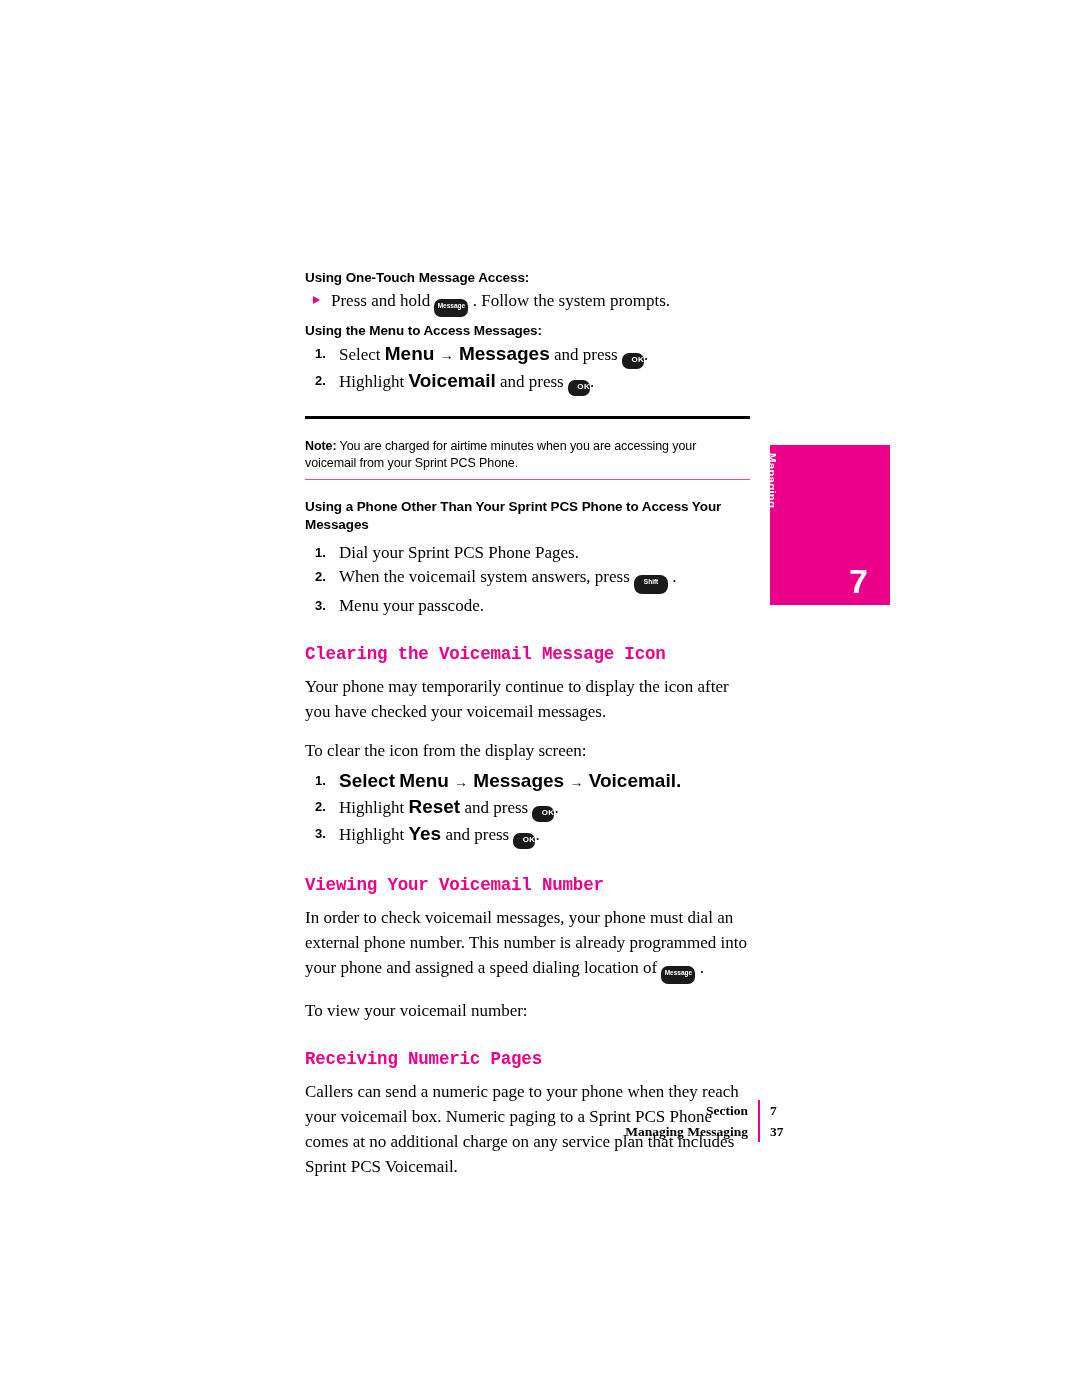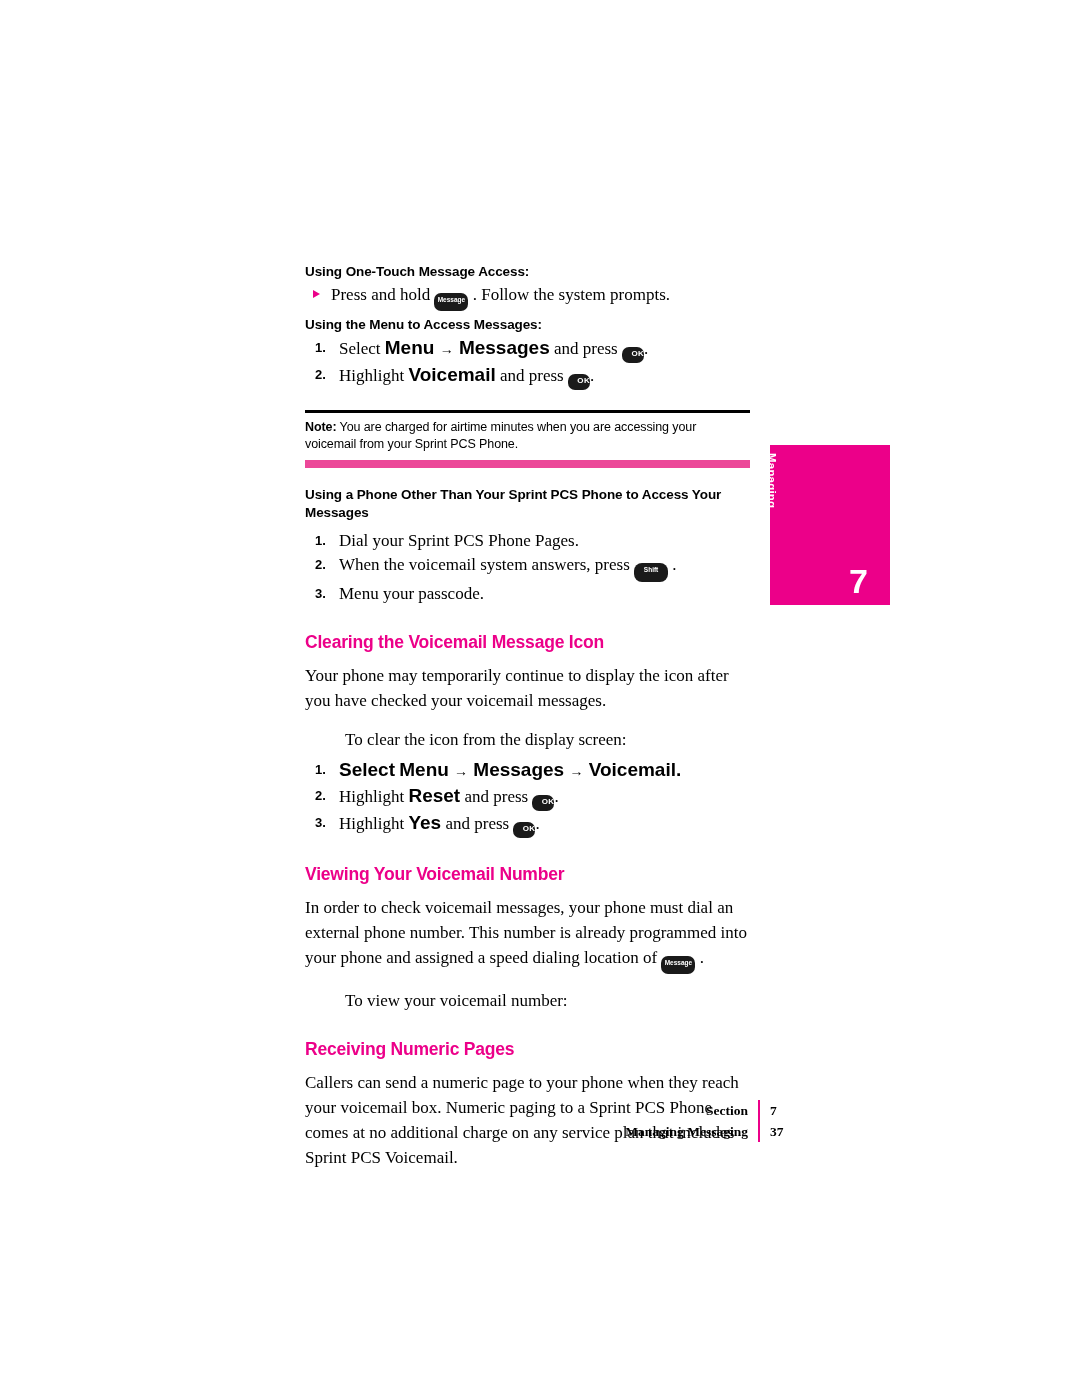--- a/index.html
+++ b/index.html
@@ -63,21 +63,21 @@
     left: 305px;
     top: 255px;
     width: 450px;
   }
 
   .subhead {
     font-family: "Liberation Sans", sans-serif;
     font-weight: bold;
     font-size: 13.5px;
     color: #000;
-    margin: 9px 0 4px 0;
+    margin: 15px 0 4px 0;
     letter-spacing: -0.1px;
   }
 
   .bullet-line {
     position: relative;
     padding-left: 26px;
     font-size: 17px;
     line-height: 23px;
     margin-bottom: 1px;
   }
@@ -153,52 +153,51 @@
     height: 15px;
     font-size: 6.5px;
     padding-top: 4px;
     border-radius: 8px;
   }
 
   
   .note {
     margin: 20px 0 18px 0;
     border-top: 3px solid #000;
-    border-bottom: 8px solid #ec4899;
-    padding: 6px 0 8px 0;
+    border-bottom: 1px solid #ec4899;
+    padding: 19px 0 8px 0;
     width: 445px;
   }
   .note p {
     margin: 0;
     font-family: "Liberation Sans", sans-serif;
     font-size: 12.5px;
     line-height: 16.5px;
     letter-spacing: -0.1px;
   }
   .note .nb {
     font-weight: bold;
   }
 
   h2.pink {
-    font-family: Liberation Sans, sans-serif;
+    font-family: Liberation Mono, monospace;
     font-weight: bold;
     font-size: 17.5px;
     color: #EC0089;
     margin: 26px 0 10px 0;
     letter-spacing: -0.2px;
   }
 
   p.body {
     font-size: 17px;
     line-height: 25px;
     margin: 0 0 14px 0;
   }
   p.tight {
     margin-bottom: 6px;
-    margin-left: 40px;
   }
 
   
   .footer {
     position: absolute;
     left: 560px;
     top: 1100px;
     width: 240px;
     font-family: Liberation Serif, serif;
     font-weight: bold;

